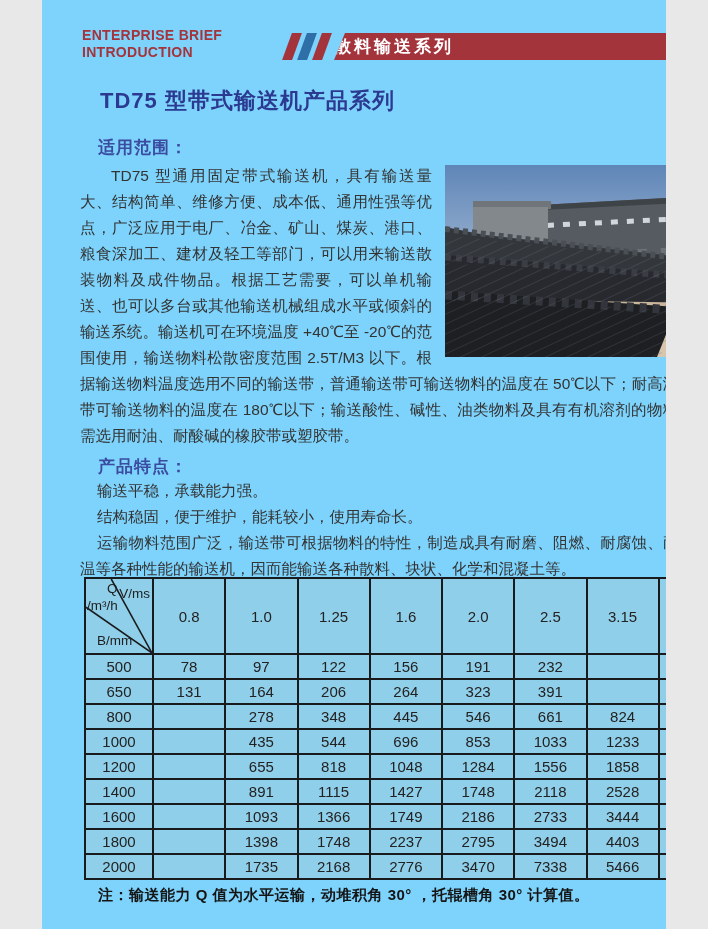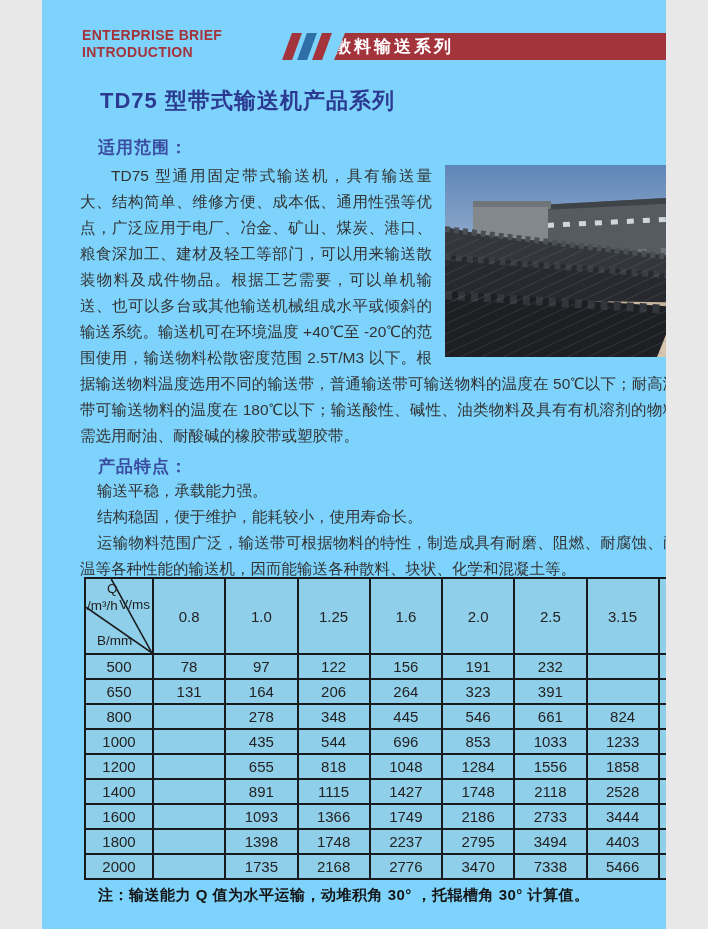--- a/index.html
+++ b/index.html
@@ -63,21 +63,21 @@
   }
   table.cap th, table.cap td {
     border:2px solid #191a1c; text-align:center; vertical-align:middle;
     font-size:15px; font-weight:normal; height:25px; padding:0; overflow:hidden;
   }
   table.cap thead th { height:76px; }
   .corner { position:relative; }
   .corner svg { position:absolute; left:0; top:0; width:100%; height:100%; }
   .lab { position:absolute; font-size:13.5px; color:#1e1e1e; line-height:1; }
   .lab.q  { left:21px; top:3px; }
-  .lab.v  { right:2px; top:19px; }
+  .lab.v  { right:2px; top:8px; }
   .lab.qu { left:1px; top:20px; }
   .lab.b  { left:3px; bottom:6px;margin-left:8px; }
   .note {
     font-weight:bold; font-size:15px; color:#151515;
     margin:6px 0 0 14px; letter-spacing:0.5px;
   }
 </style>
 </head>
 <body>
 

